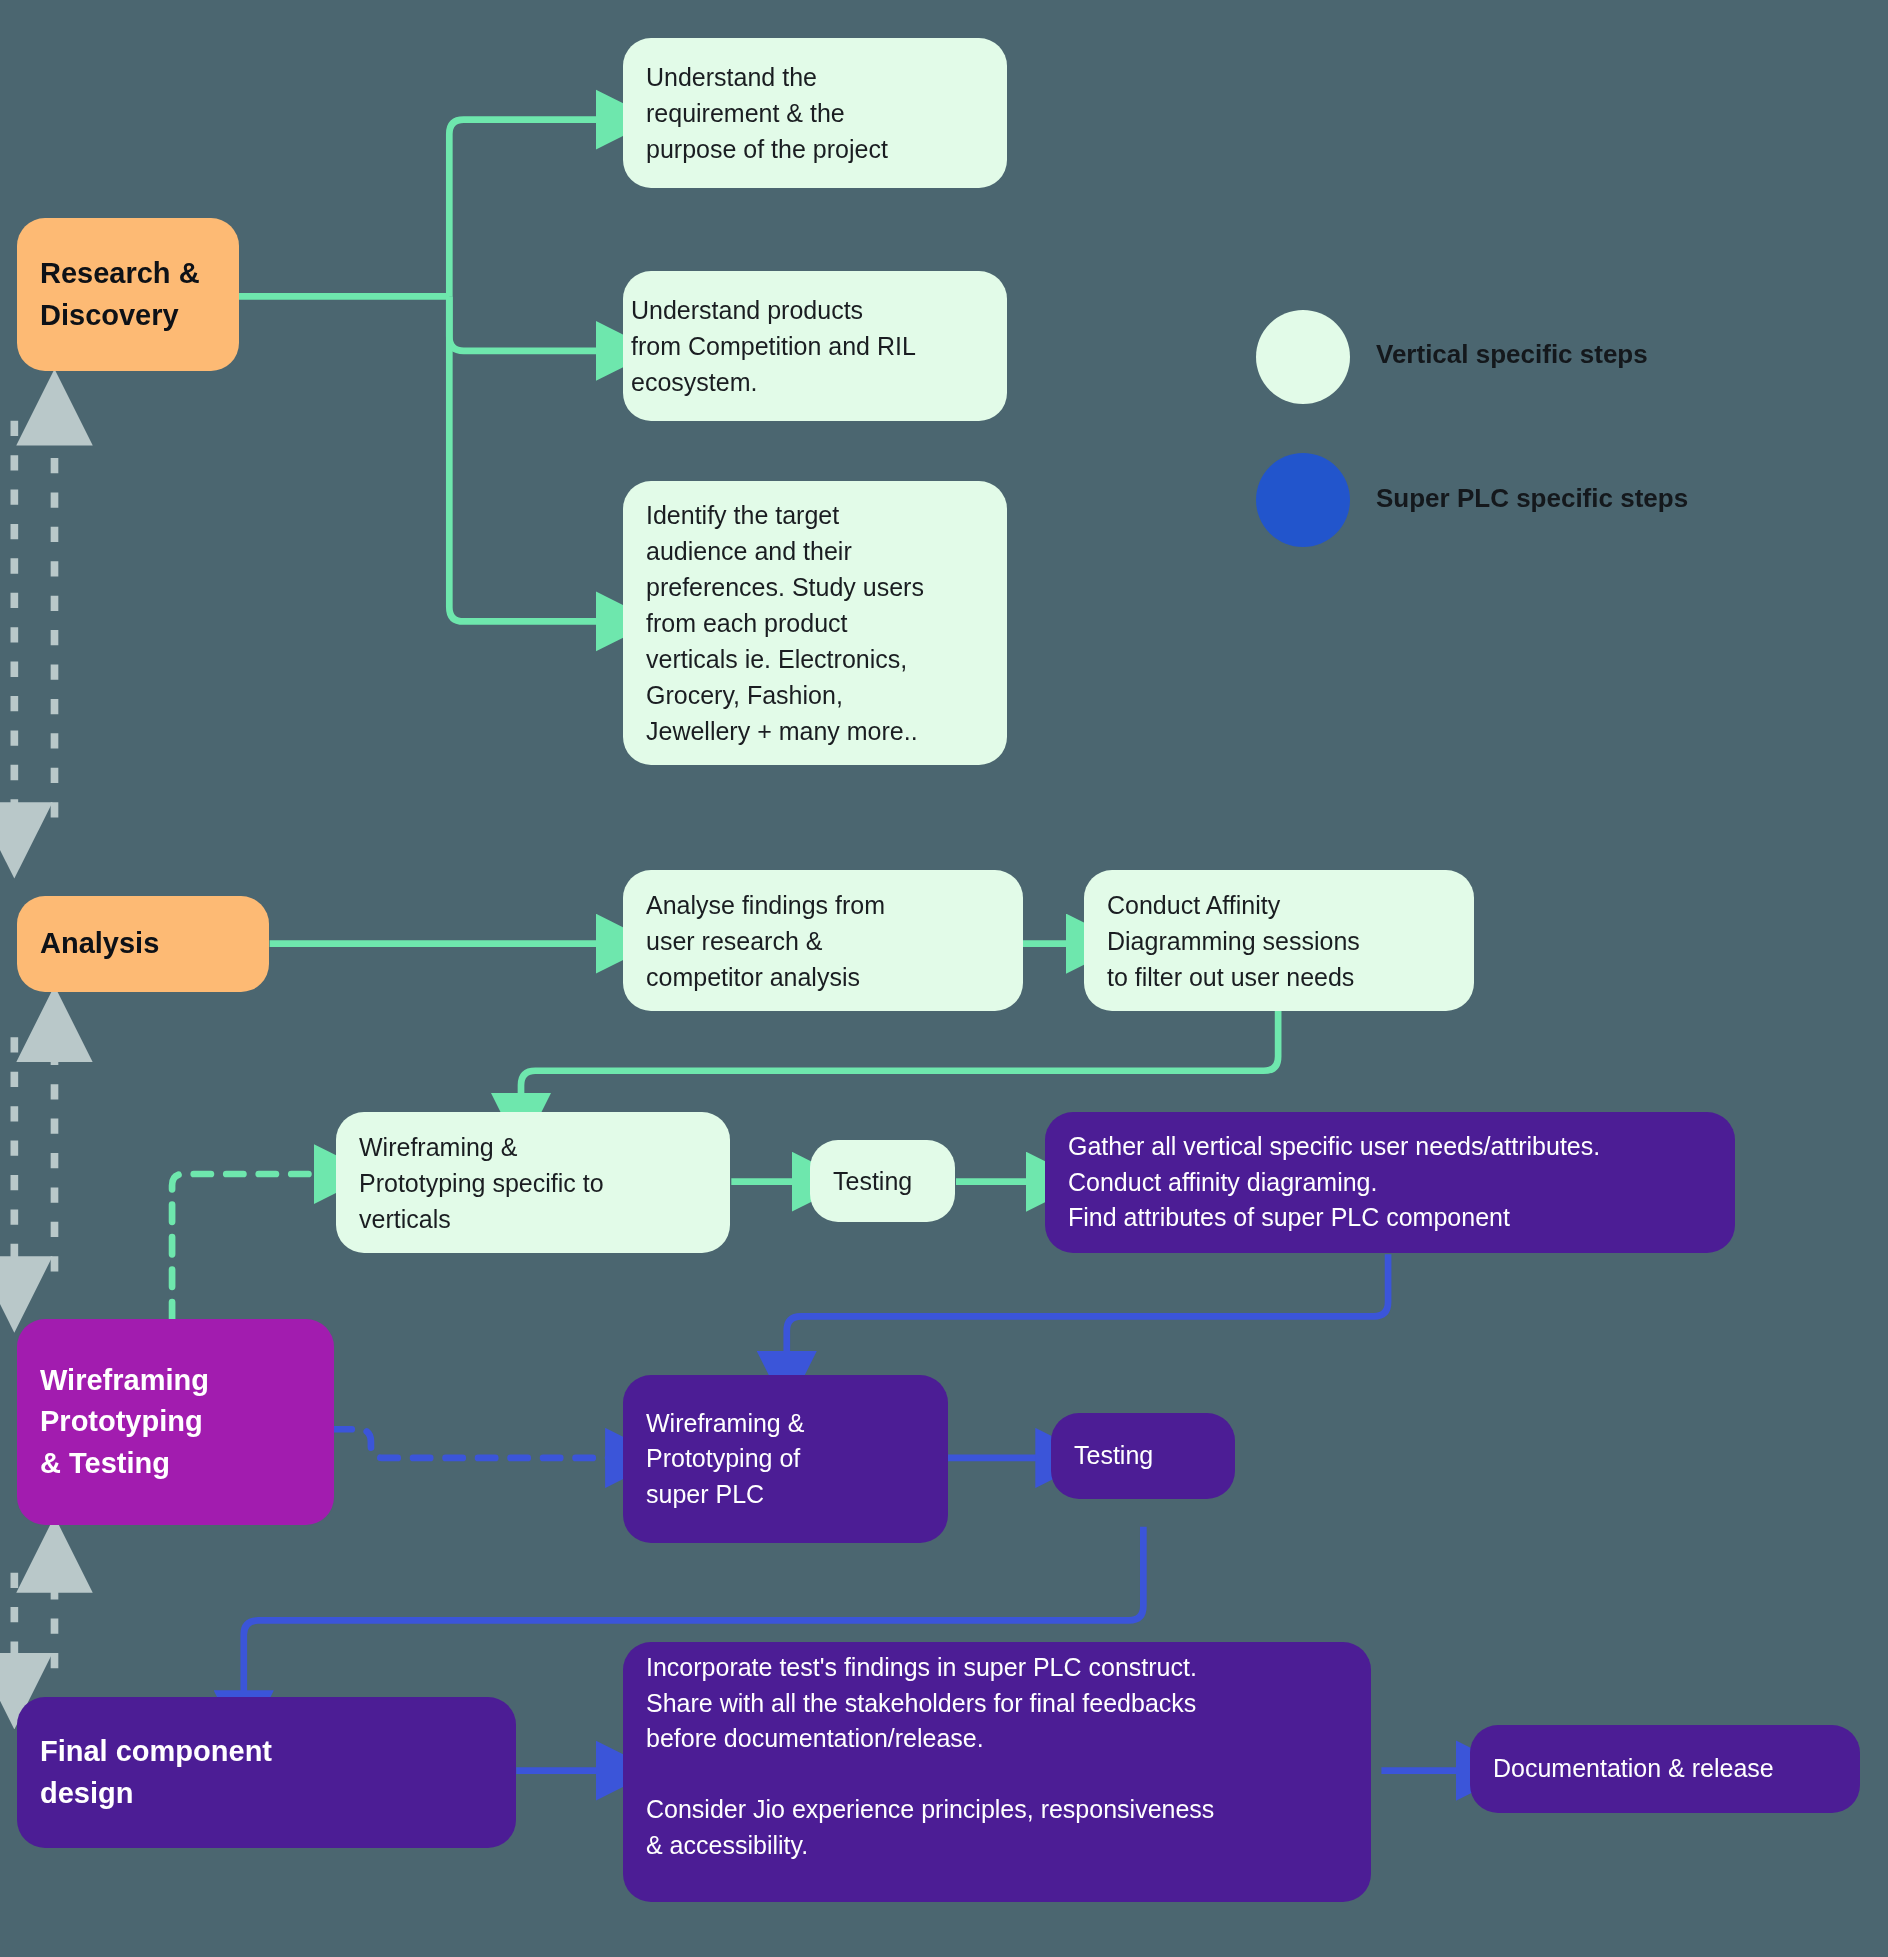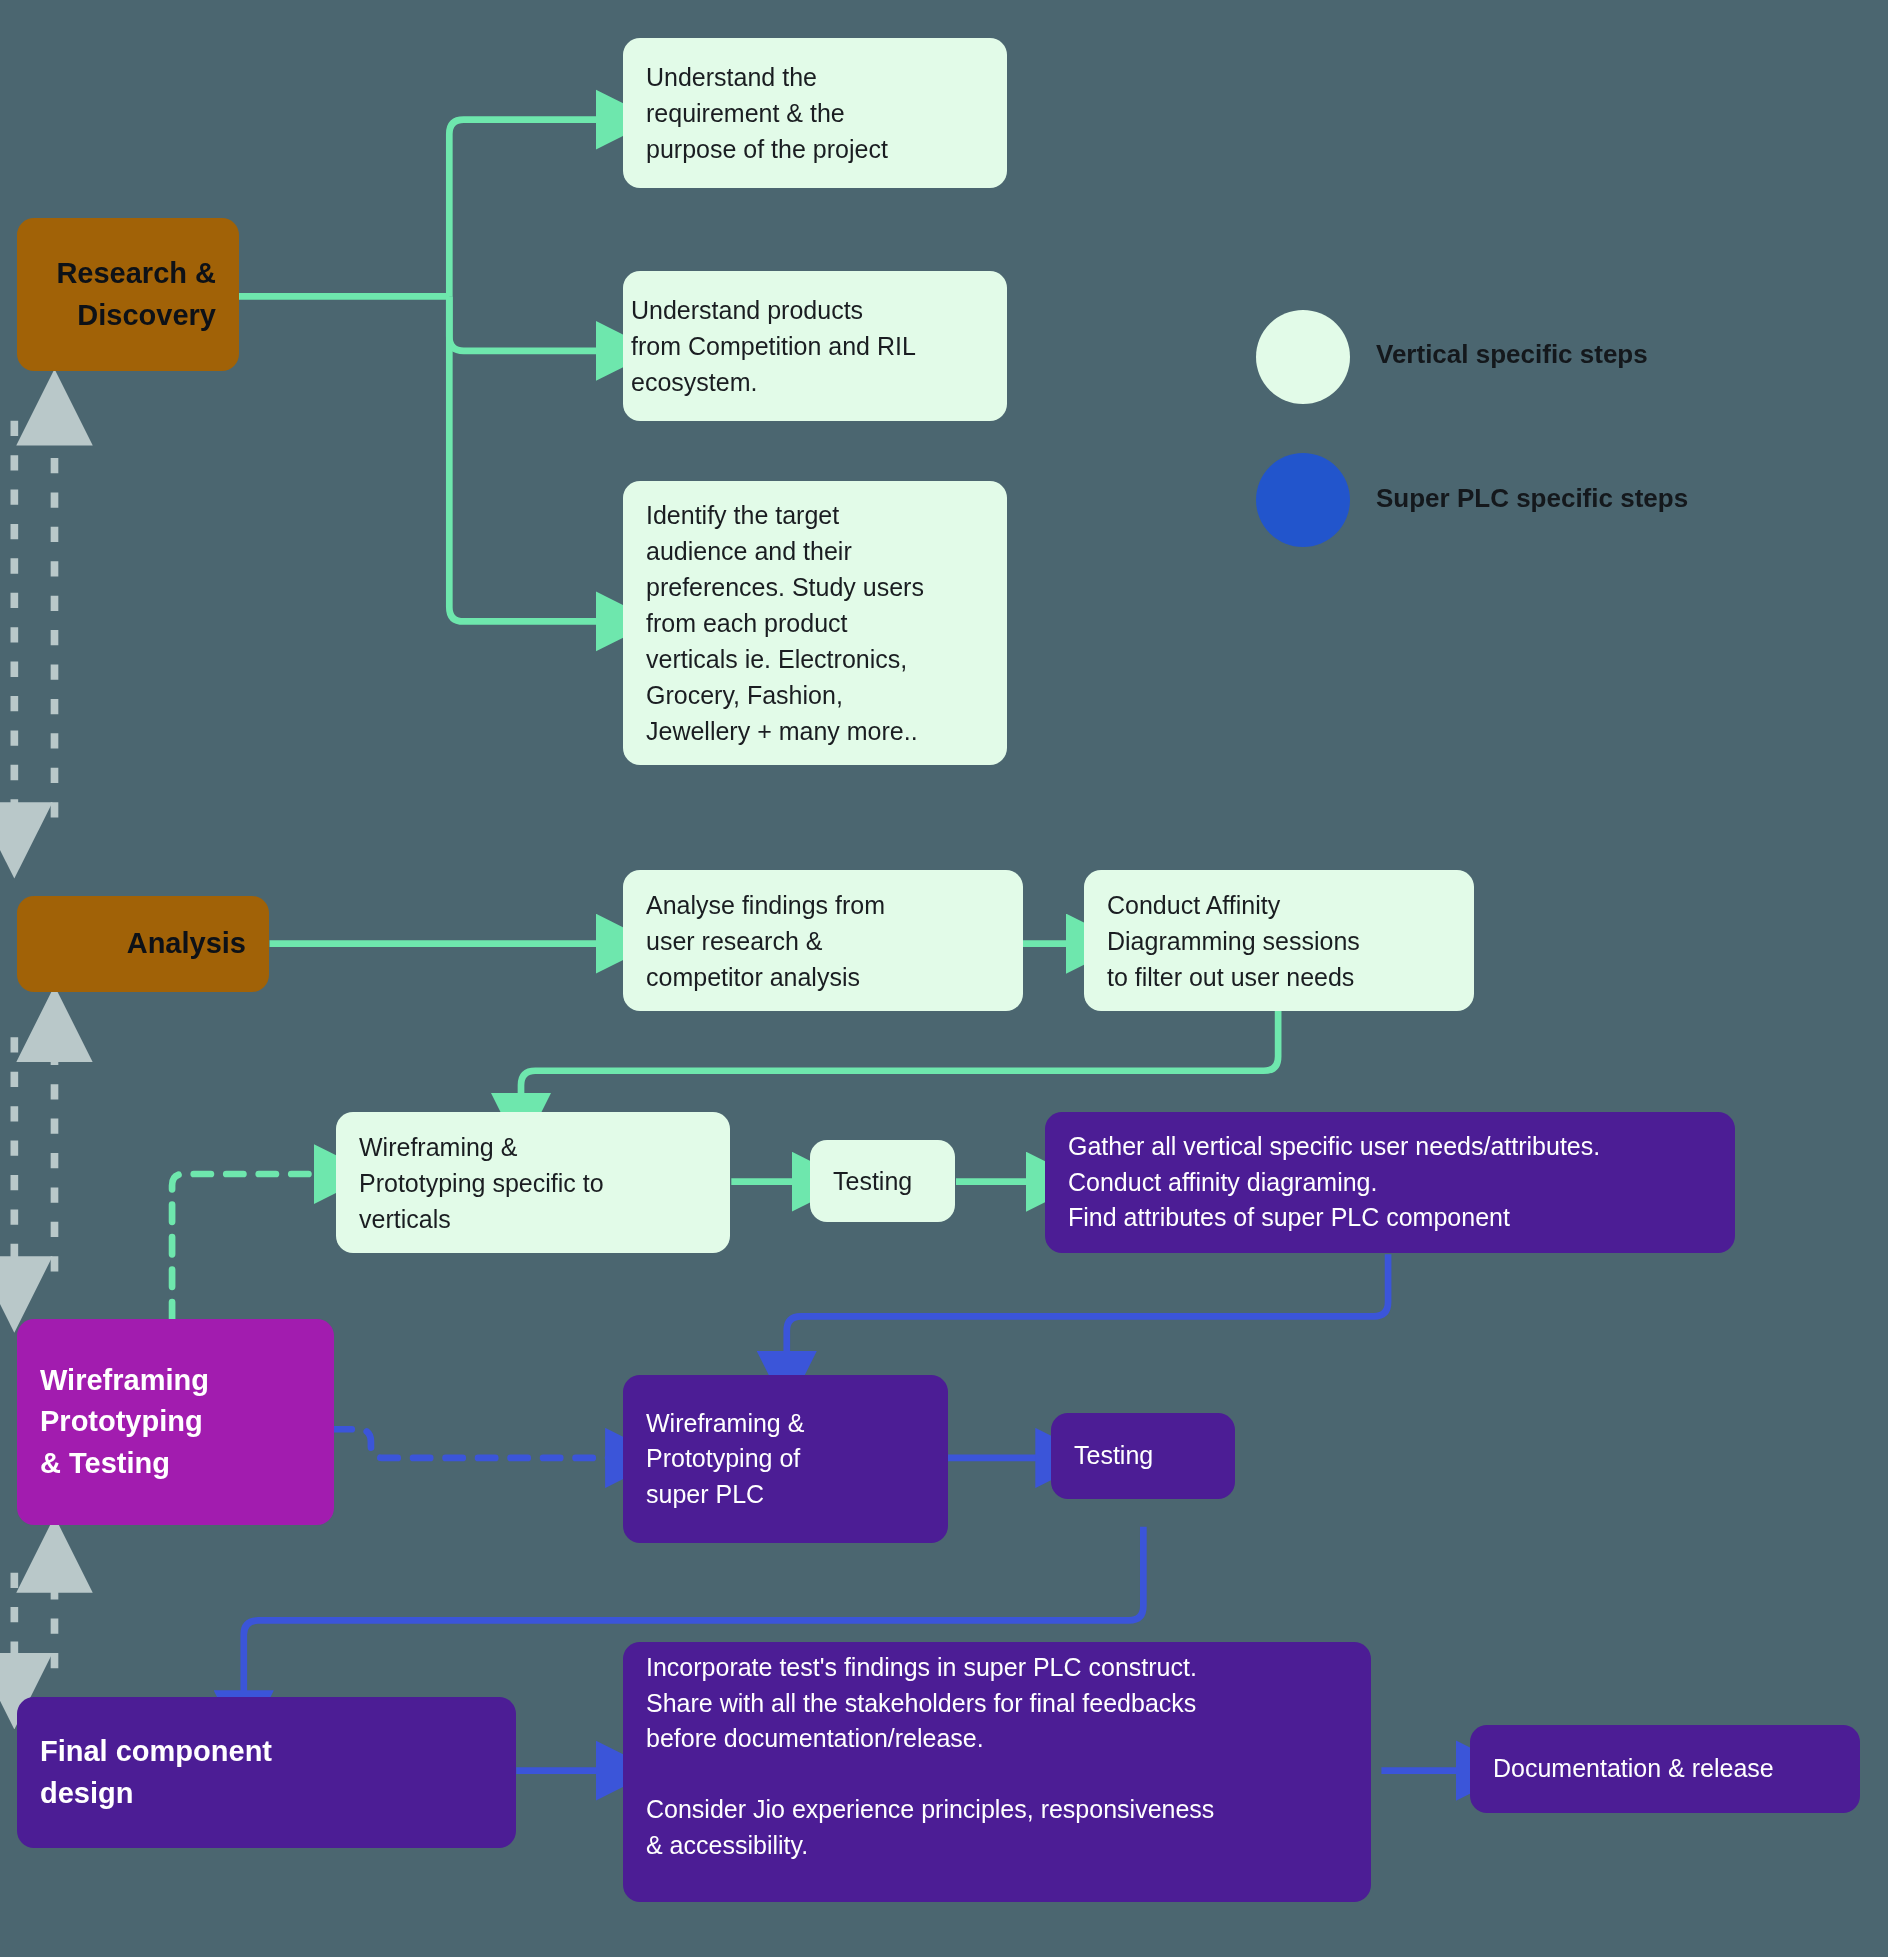--- a/index.html
+++ b/index.html
@@ -9,36 +9,36 @@
     width:1889px;
     height:1958px;
     overflow:hidden;
   }
   #canvas{position:relative;width:1889px;height:1958px;}
   svg.edges{position:absolute;left:0;top:0;width:1889px;height:1958px;pointer-events:none;}
 
   .node{
     position:absolute;
     box-sizing:border-box;
-    border-radius:17px;
+    border-radius:28px;
     display:flex;
     align-items:center;
     padding:17px 23px;
   }
   .node .txt{width:100%;white-space:pre-line;}
 
   
   .green{background:#e2fbe8;color:#111418;}
   
   .blue{background:#4c1d95;color:#ffffff;}
   
   .dark{background:#a21caf;color:#ffffff;}
 
   .phase .txt{font-weight:bold;font-size:29px;line-height:1.42;}
-  .green.phase{background:#a16207;color:#0d1117;text-align:right;}
+  .green.phase{background:#fdba74;color:#0d1117;}
 
   .body-green .txt{font-size:25px;line-height:1.44;color:#1a1d21;}
   .body-blue  .txt{font-size:25px;line-height:1.42;color:#ffffff;}
 
   
   .legend-dot{position:absolute;border-radius:50%;}
   .legend-label{
     position:absolute;font-weight:bold;font-size:26px;color:#14181c;
     white-space:nowrap;
   }

